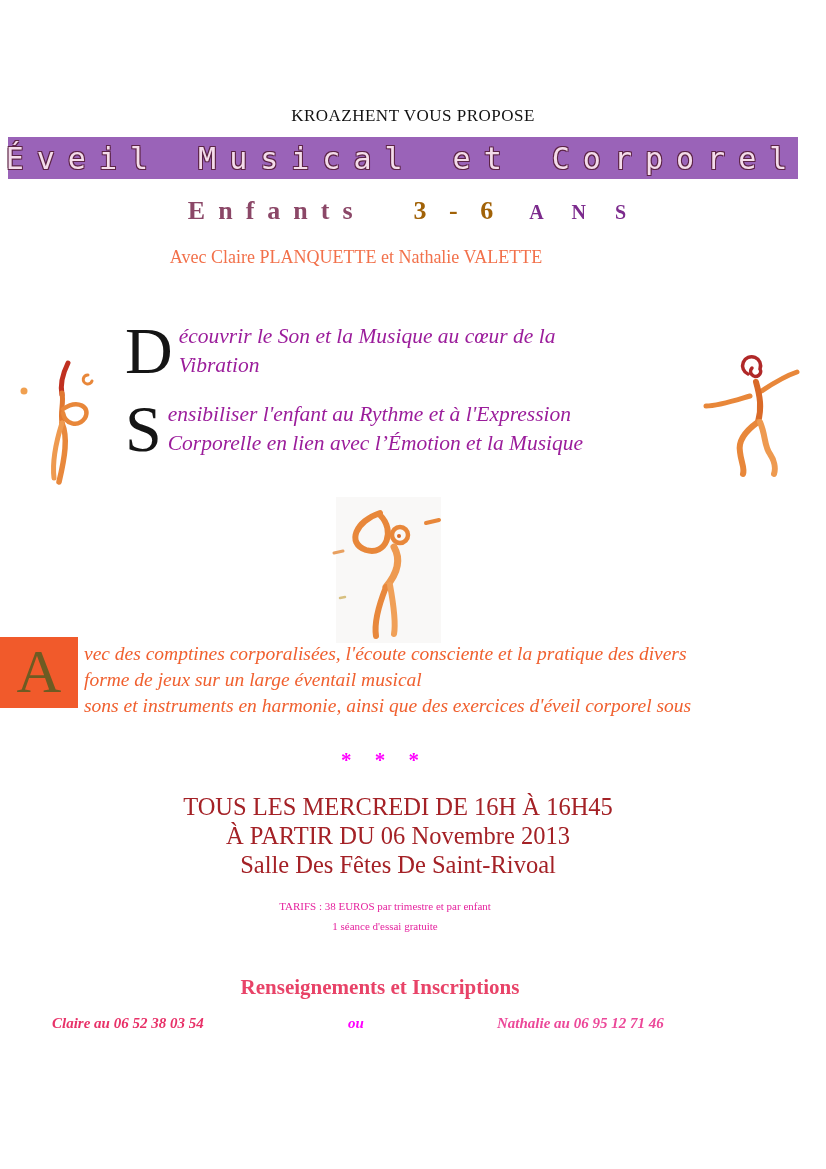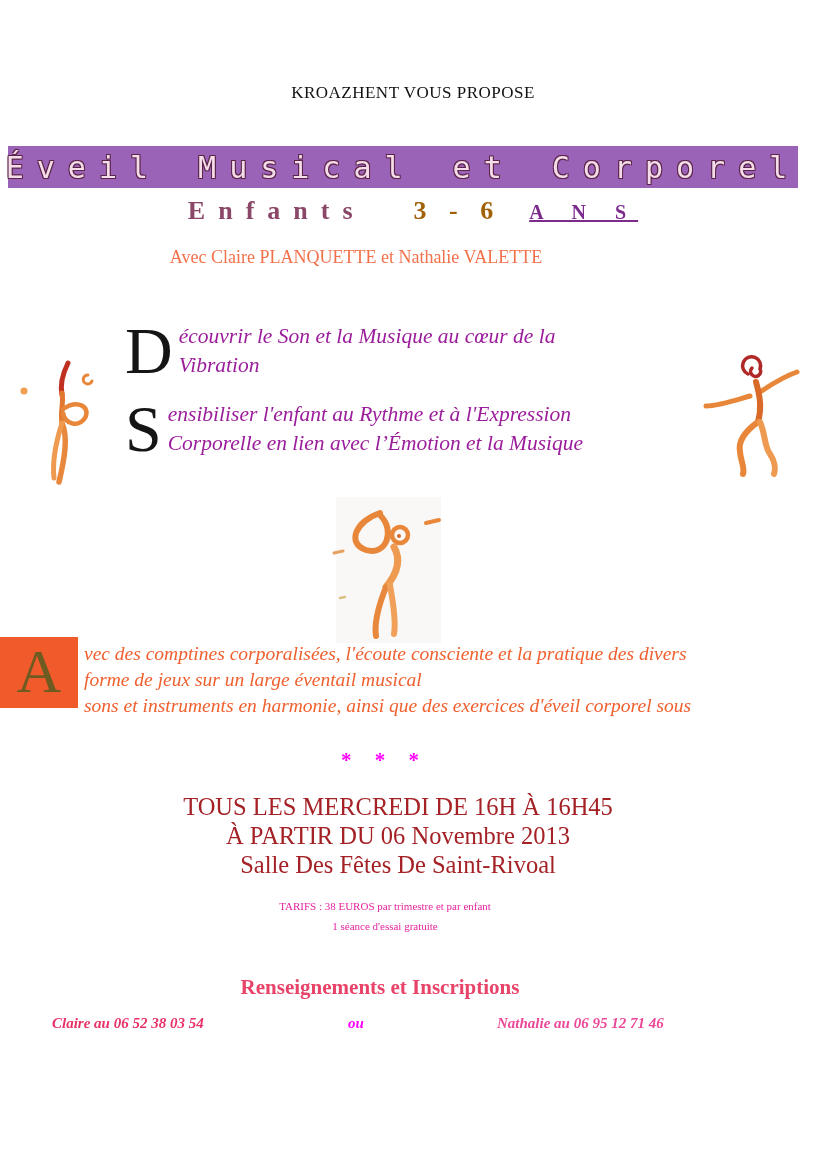--- a/index.html
+++ b/index.html
@@ -5,28 +5,28 @@
   html,body{margin:0;padding:0;background:#ffffff;}
   .page{
     position:relative;
     width:826px;height:1169px;
     background:#ffffff;
     overflow:hidden;
     font-family:"Liberation Serif", serif;
   }
   
   .header{
-    position:absolute;top:83px;left:0;width:826px;
+    position:absolute;top:106px;left:0;width:826px;
     text-align:center;
     font-size:17px;color:#111111;
     letter-spacing:0.5px;
   }
   
   .banner{
-    position:absolute;top:146px;left:8px;width:790px;height:42px;
+    position:absolute;top:137px;left:8px;width:790px;height:42px;
     background:#9A63B8;
     display:flex;align-items:center;justify-content:center;
   }
   .banner-title{
     font-family:"DejaVu Sans Mono", monospace;
     font-size:30px;
     letter-spacing:13px;
     word-spacing:6px;
     color:#F4DCEA;
     text-shadow:
@@ -43,21 +43,21 @@
     font-weight:bold;
     white-space:nowrap;
   }
   .subtitle .word{
     font-size:26px;color:#8B4767;letter-spacing:13px;
   }
   .subtitle .range{
     font-size:26px;color:#a16207;letter-spacing:8px;margin-left:48px;
   }
   .subtitle .suffix{
-    font-size:20px;color:#7C2B8D;letter-spacing:12px;margin-left:28px;text-decoration:underline;
+    font-size:20px;color:#7C2B8D;letter-spacing:12px;margin-left:28px;
   }
   .instructors{
     position:absolute;top:247px;left:0;width:700px;
     text-align:center;
     font-size:18px;color:#F2714B;padding-left:6px;
   }
   
   .para{
     position:absolute;
     color:#9B1D9B;

